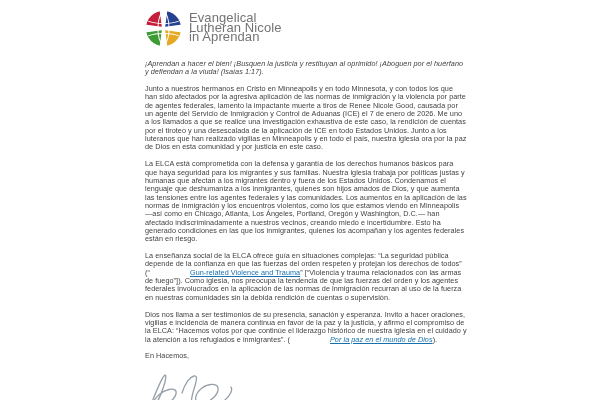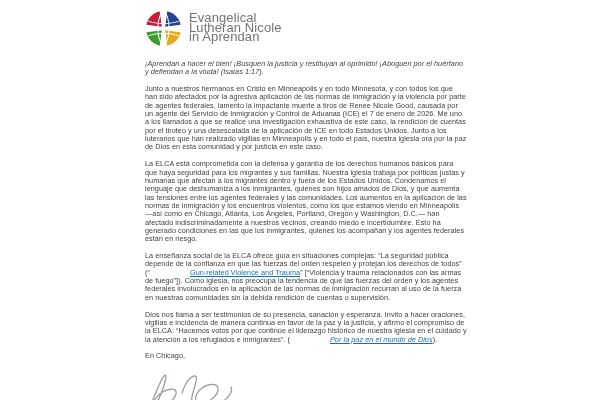--- a/index.html
+++ b/index.html
@@ -78,21 +78,21 @@
     <p class="scripture">¡Aprendan a hacer el bien! ¡Busquen la justicia y restituyan al oprimido! ¡Aboguen por el huérfano y defiendan a la viuda! (Isaías 1:17).</p>
 
     <p>Junto a nuestros hermanos en Cristo en Minneapolis y en todo Minnesota, y con todos los que han sido afectados por la agresiva aplicación de las normas de inmigración y la violencia por parte de agentes federales, lamento la impactante muerte a tiros de Renee Nicole Good, causada por un agente del Servicio de Inmigración y Control de Aduanas (ICE) el 7 de enero de 2026. Me uno a los llamados a que se realice una investigación exhaustiva de este caso, la rendición de cuentas por el tiroteo y una desescalada de la aplicación de ICE en todo Estados Unidos. Junto a los luteranos que han realizado vigilias en Minneapolis y en todo el país, nuestra iglesia ora por la paz de Dios en esta comunidad y por justicia en este caso.</p>
 
     <p>La ELCA está comprometida con la defensa y garantía de los derechos humanos básicos para que haya seguridad para los migrantes y sus familias. Nuestra iglesia trabaja por políticas justas y humanas que afectan a los migrantes dentro y fuera de los Estados Unidos. Condenamos el lenguaje que deshumaniza a los inmigrantes, quienes son hijos amados de Dios, y que aumenta las tensiones entre los agentes federales y las comunidades. Los aumentos en la aplicación de las normas de inmigración y los encuentros violentos, como los que estamos viendo en Minneapolis —así como en Chicago, Atlanta, Los Ángeles, Portland, Oregón y Washington, D.C.— han afectado indiscriminadamente a nuestros vecinos, creando miedo e incertidumbre. Esto ha generado condiciones en las que los inmigrantes, quienes los acompañan y los agentes federales están en riesgo.</p>
 
     <p><span>La enseñanza social de la ELCA ofrece guía en situaciones complejas: “La seguridad pública depende de la confianza en que las fuerzas del orden respeten y protejan los derechos de todos” (“</span><a class="letter-link" href="#">Gun-related Violence and Trauma</a><span>” [“Violencia y trauma relacionados con las armas de fuego”]). Como iglesia, nos preocupa la tendencia de que las fuerzas del orden y los agentes federales involucrados en la aplicación de las normas de inmigración recurran al uso de la fuerza en nuestras comunidades sin la debida rendición de cuentas o supervisión.</span></p>
 
     <p><span>Dios nos llama a ser testimonios de su presencia, sanación y esperanza. Invito a hacer oraciones, vigilias e incidencia de manera continua en favor de la paz y la justicia, y afirmo el compromiso de la ELCA: “Hacemos votos por que continúe el liderazgo histórico de nuestra iglesia en el cuidado y la atención a los refugiados e inmigrantes”. (</span><a class="letter-link italic" href="#">Por la paz en el mundo de Dios</a><span>).</span></p>
 
-    <p class="closing">En Chicago,</p>
+    <p class="closing">En Hacemos,</p>
 
     <svg class="signature" width="100" height="40" viewBox="0 0 100 40" xmlns="http://www.w3.org/2000/svg" aria-hidden="true">
       <path d="M3,36 C7,26 13,10 17,5 C19,2.5 19.5,5 18,11 C16,19 11,31 7,36 C5,38.5 4,37 5.5,33 C8,26 15,20 22,18.5 C27,17.5 30,19 29,23 C28,27 24,31 21,31.5" fill="none" stroke="#97a0a8" stroke-width="1.3" stroke-linecap="round"></path>
       <path d="M35,22 C38,12 43,6 47,5 C50,4.5 50,8 48.5,13 C46.5,19.5 44,27 44.5,31 C45,34.5 49,35.5 56,33 C65,29.5 72,23 71,17 C70,12 61,12.5 55,17 C48.5,22 46,30 52,34 C58,38 70,36 78,29 C83,24.5 86,19 84,16" fill="none" stroke="#97a0a8" stroke-width="1.3" stroke-linecap="round"></path>
     </svg>
   </div>
 
 </div>
 
 </body></html>

